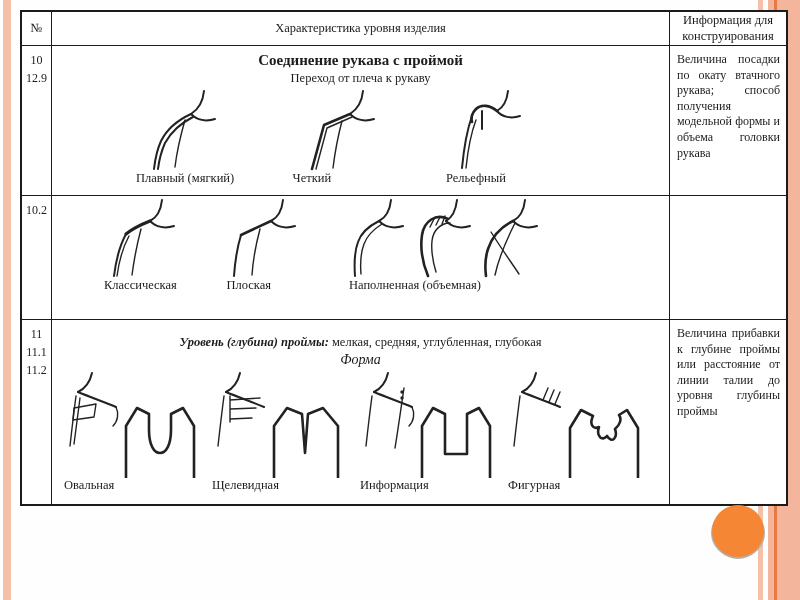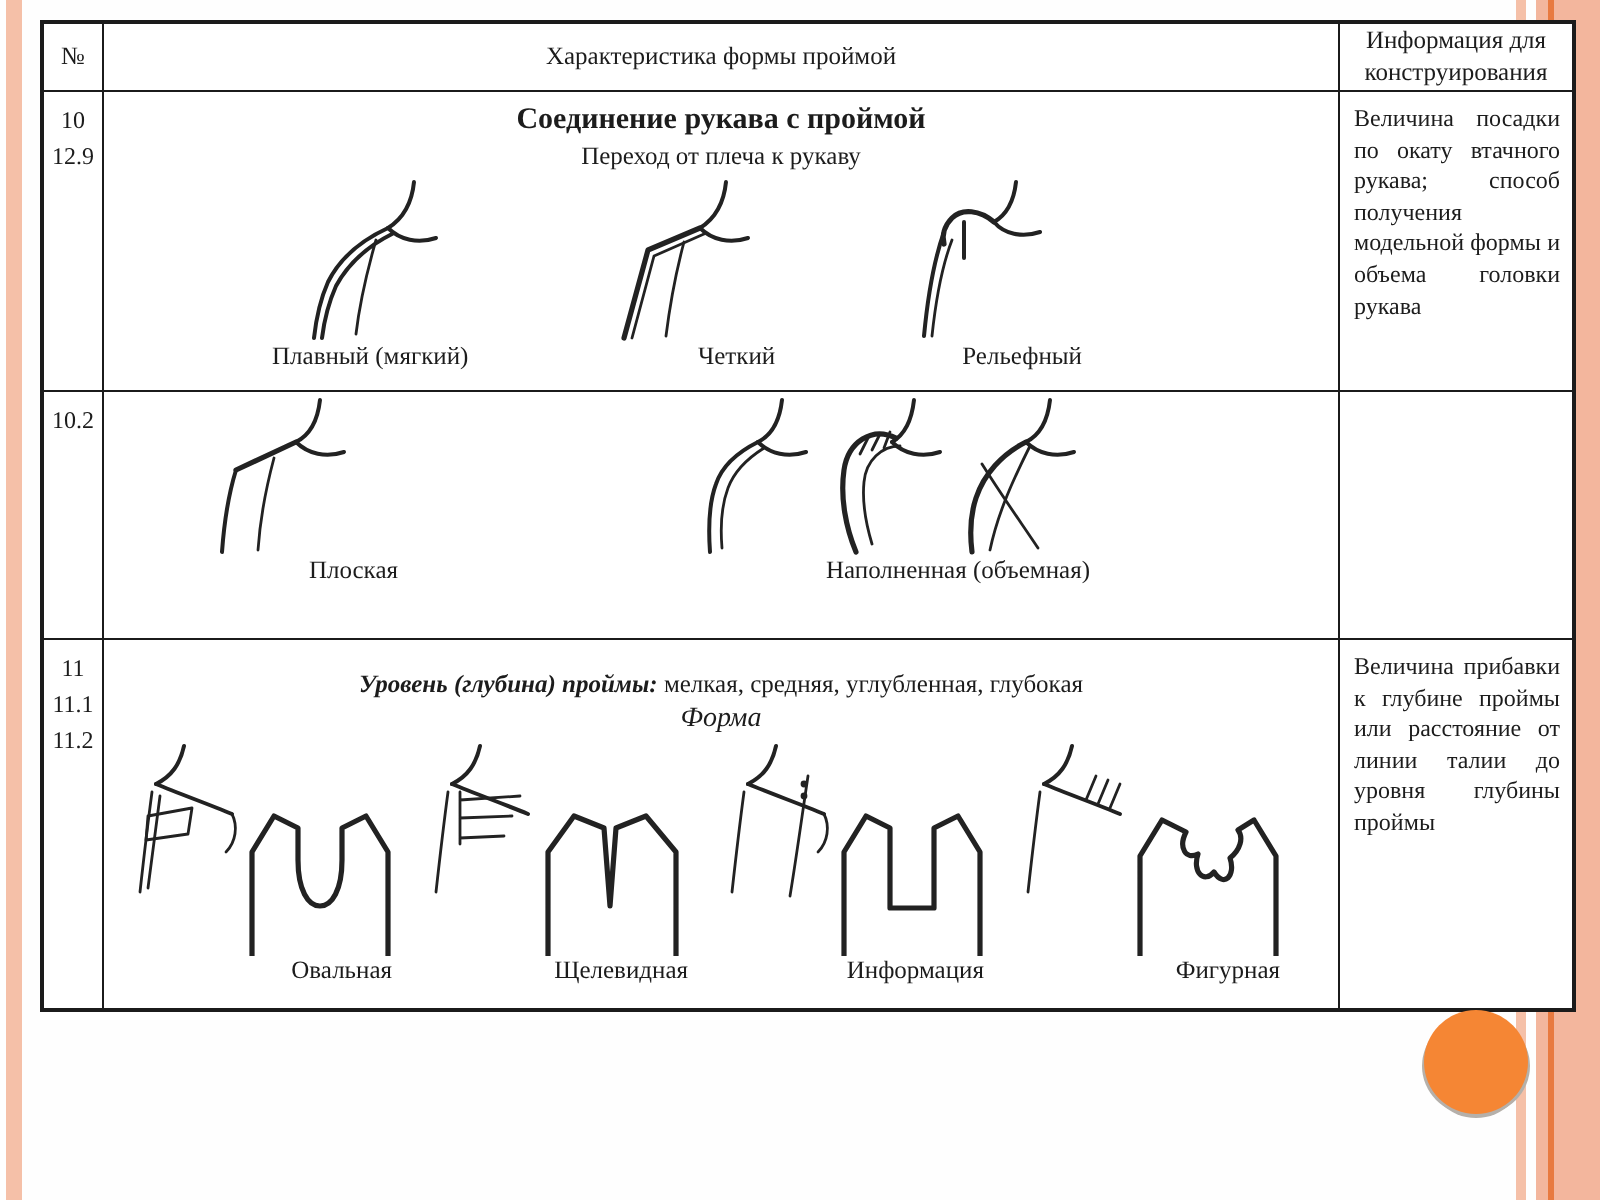--- a/index.html
+++ b/index.html
@@ -32,21 +32,21 @@
   .main-cell{position:relative;}
   .t-bold{text-align:center;font-weight:bold;font-size:15px;margin-top:6px;}
   .t-italic{text-align:center;font-size:12.5px;margin-top:2px;}
   .t-line{text-align:center;font-size:12.5px;margin-top:15px;}
   .t-line .it{font-style:italic;font-weight:bold;}
   .t-line2{text-align:center;font-style:italic;font-size:14px;margin-top:2px;}
   .figs{display:flex;align-items:flex-end;justify-content:space-between;}
   .figs-r1{padding:3px 128px 0 84px;}
   .figs-r2{padding:2px 124px 0 52px;}
   .figs-r3{padding:2px 76px 0 12px;gap:16px;}
-  .fig{display:flex;flex-direction:column;align-items:flex-end;}
+  .fig{display:flex;flex-direction:column;align-items:flex-start;}
   .fig-label{font-size:12.5px;margin-top:0;white-space:nowrap;}
   .group-svgs{display:flex;align-items:flex-end;gap:2px;}
   .info-cell{padding:6px 6px 4px 7px;font-size:12px;line-height:1.3;text-align:justify;}
   svg.sk{display:block;}
   svg.sk path{fill:none;stroke:#222;stroke-width:2;stroke-linecap:round;stroke-linejoin:round;}
   svg.sk path.thick{stroke-width:3.2;}
   svg.sk path.med{stroke-width:2.6;}
   svg.sk path.thin{stroke-width:1.4;}
 </style>
 </head>
@@ -57,21 +57,21 @@
 <div class="stripe stripe-band">
   <div class="accent"></div>
 </div>
 
 <div class="doc-table">
 
   <div class="cell hdr">
       <span>№</span>
     </div>
   <div class="cell hdr">
-      <span>Характеристика формы проймой</span>
+      <span>Характеристика уровня изделия</span>
     </div>
   <div class="cell hdr hdr-info col-last">
       <span>Информация для конструирования</span>
     </div>
 
   <div class="cell num-cell">
     <div>10</div>
     <div>12.9</div>
   </div>
   <div class="cell main-cell">
@@ -113,20 +113,31 @@
   </div>
   <div class="cell info-cell col-last">
     <span>Величина посадки по окату втачного рукава; способ получения модельной формы и объема головки рукава</span>
   </div>
 
   <div class="cell num-cell">
     <div>10.2</div>
   </div>
   <div class="cell main-cell">
     <div class="figs figs-r2">
+      <div class="fig">
+        <svg class="sk" width="95" height="80" viewBox="0 0 95 80">
+          <path d="M58,2 C57,11 54,19 46,23"></path>
+          <path d="M46,23 C52,29 61,31 70,28"></path>
+          <path d="M46,23 C36,27 28,31 22,36" class="thick"></path>
+          <path d="M22,36 C16,47 12,62 10,78"></path>
+          <path d="M25,38 C19,49 15,63 13,78" class="thin"></path>
+          <path d="M37,31 C33,46 30,62 28,77" class="thin"></path>
+        </svg>
+        <div class="fig-label">Классическая</div>
+      </div>
       <div class="fig">
         <svg class="sk" width="95" height="80" viewBox="0 0 95 80">
           <path d="M56,2 C55,11 52,19 44,23"></path>
           <path d="M44,23 C50,29 59,31 68,28"></path>
           <path d="M44,23 L14,37" class="med"></path>
           <path d="M14,37 C10,50 8,64 7,78"></path>
           <path d="M33,31 C29,46 26,62 25,77" class="thin"></path>
         </svg>
         <div class="fig-label">Плоская</div>
       </div>

